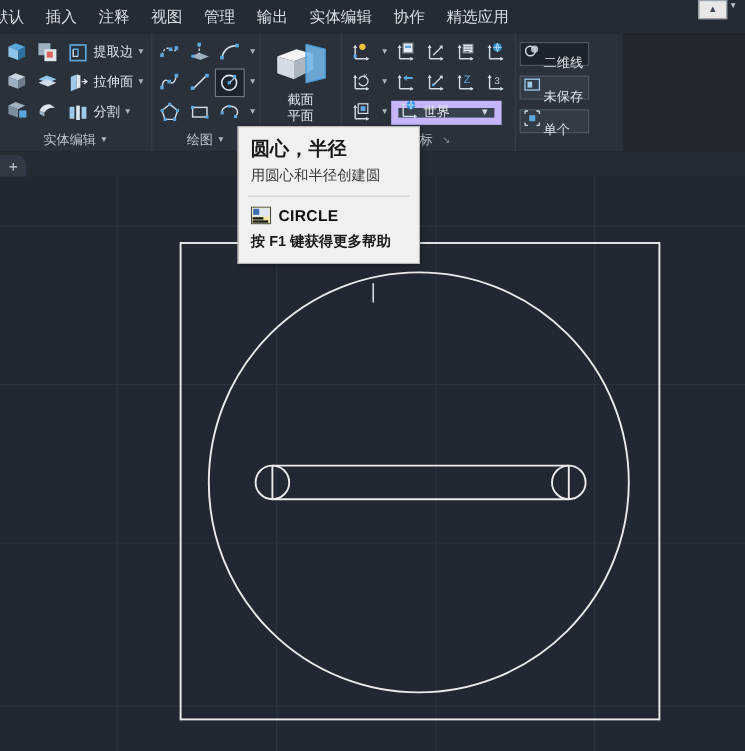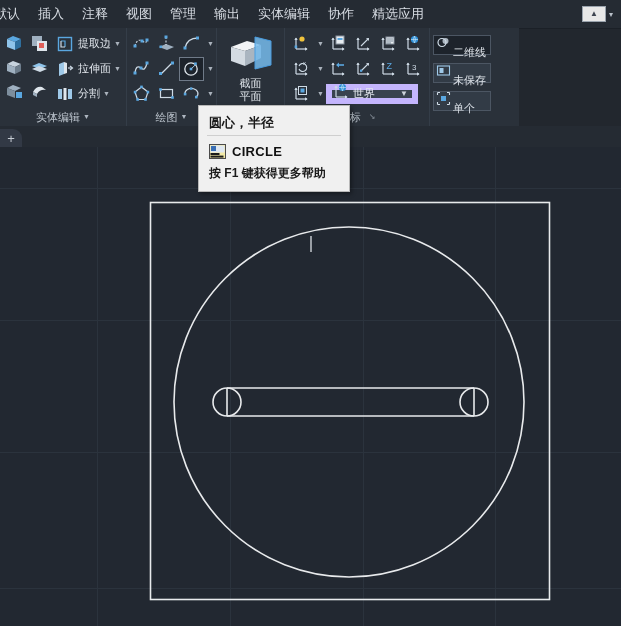--- a/index.html
+++ b/index.html
@@ -9,21 +9,21 @@
     font-family:"Liberation Sans","DejaVu Sans",sans-serif;
     -webkit-font-smoothing:antialiased;
   }
   #app{position:relative;width:621px;height:626px;}
 
   
   .tabbar{
     position:absolute;left:0;top:0;width:621px;height:28px;
     background:#252b33;
     border-bottom:1px solid #1b2027;
-    display:flex;align-items:center;
+    display:flex;align-items:flex-start;
   }
   .tab{
     color:#d8dde4;font-size:13px;line-height:28px;
     padding:0 9px;height:28px;white-space:nowrap;cursor:default;
   }
   .tab.first{padding-left:0;margin-left:-6px;}
   .tabspacer{flex:1;}
   .minbtn{
     width:22px;height:14px;background:#e8e8e8;border:1px solid #9aa3ad;
     margin-right:3px;display:flex;align-items:center;justify-content:center;
@@ -110,21 +110,21 @@
   .gridarea{position:absolute;left:0;top:21px;width:621px;height:479px;}
   .gridarea svg{position:absolute;left:0;top:0;}
 
   
   .tip{
     position:absolute;left:198px;top:105px;width:150px;
     background:#f0f0f0;border:1px solid #b8b8b8;
     box-shadow:2px 2px 4px rgba(0,0,0,.35);
     z-index:50;
   }
-  .tip .t1{color:#1a1a1a;font-size:13px;padding:8px 10px 3px 10px;font-weight:bold;}
+  .tip .t1{color:#1a1a1a;font-size:16px;padding:8px 10px 3px 10px;font-weight:bold;}
   .tip .t2{color:#3a3a3a;font-size:12px;padding:0 10px 8px 10px;}
   .tip .sep{height:1px;background:#cfcfcf;margin:0 8px;}
   .tip .t3{display:flex;align-items:center;padding:8px 10px 4px 10px;gap:6px;}
   .tip .t3 .cmd{color:#111;font-size:13px;font-weight:bold;letter-spacing:.3px;}
   .tip .t4{color:#1a1a1a;font-size:12px;padding:2px 10px 9px 10px;font-weight:bold;}
   .tipicon{width:17px;height:15px;position:relative;flex:none;}
 </style>
 </head>
 <body>
 
@@ -572,20 +572,21 @@
           <line x1="474" y1="241" x2="474" y2="269"></line>
         </g>
 
         <line x1="311" y1="89" x2="311" y2="105" stroke="#cdd2d8" stroke-width="1.4"></line>
       </svg>
     </div>
   </div>
 
   <div class="tip">
     <div class="t1">圆心，半径</div>
+    <div class="t2">用圆心和半径创建圆</div>
     <div class="sep"></div>
     <div class="t3">
       <span class="tipicon">
         <svg width="17" height="15" viewBox="0 0 17 15">
           <rect x="0.5" y="0.5" width="16" height="14" fill="#f2e9a6" stroke="#4b4b4b"></rect>
           <rect x="1.5" y="1.5" width="14" height="7" fill="#dfe8f2"></rect>
           <rect x="1.5" y="9" width="9" height="2" fill="#1b1b1b"></rect>
           <rect x="1.5" y="11.6" width="13" height="2" fill="#1b1b1b"></rect>
           <rect x="2" y="2" width="5" height="5" fill="#3a6fb5"></rect>
         </svg>

